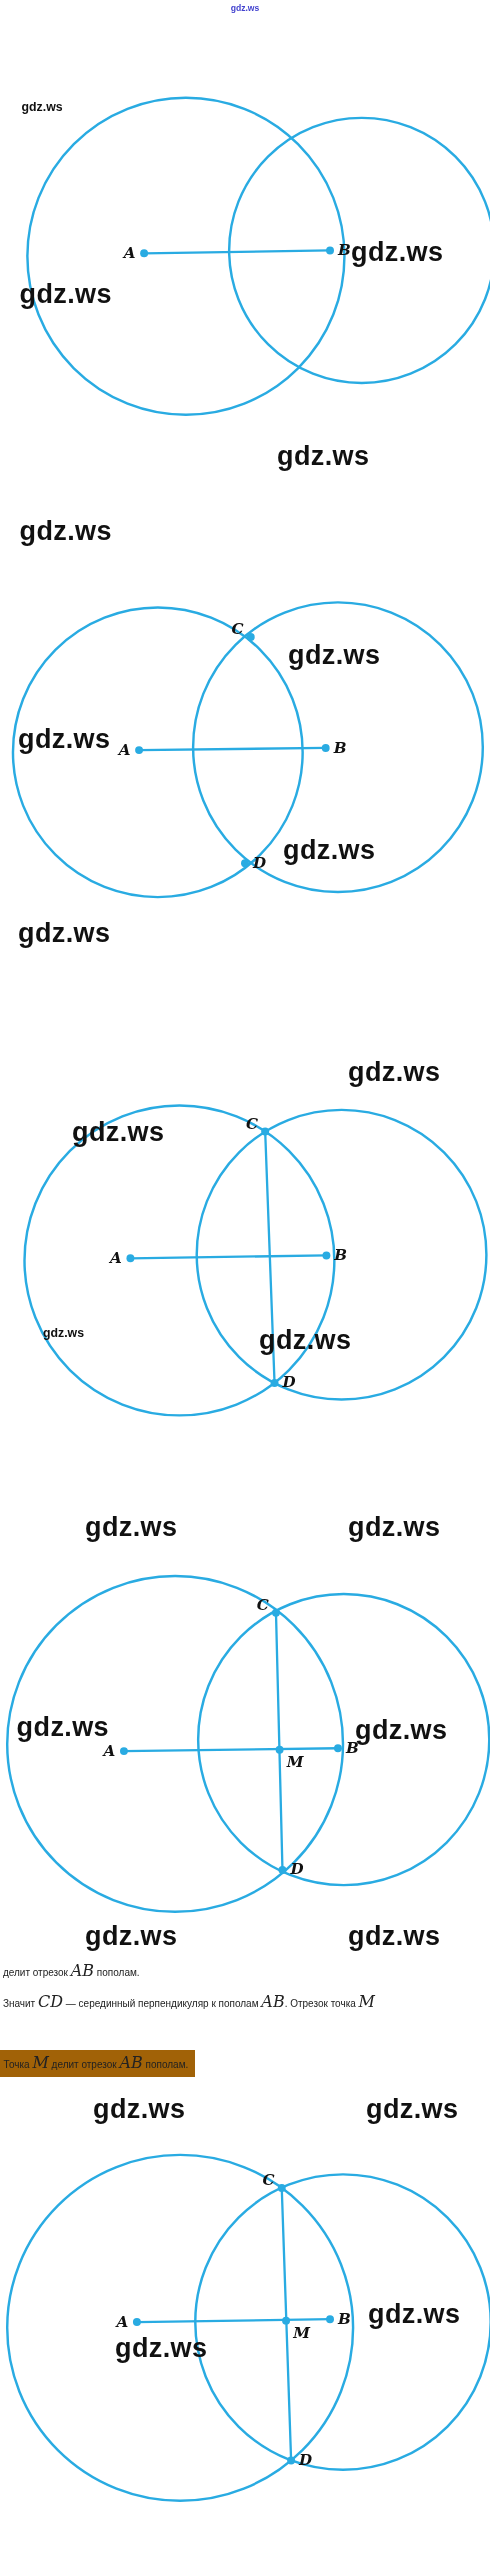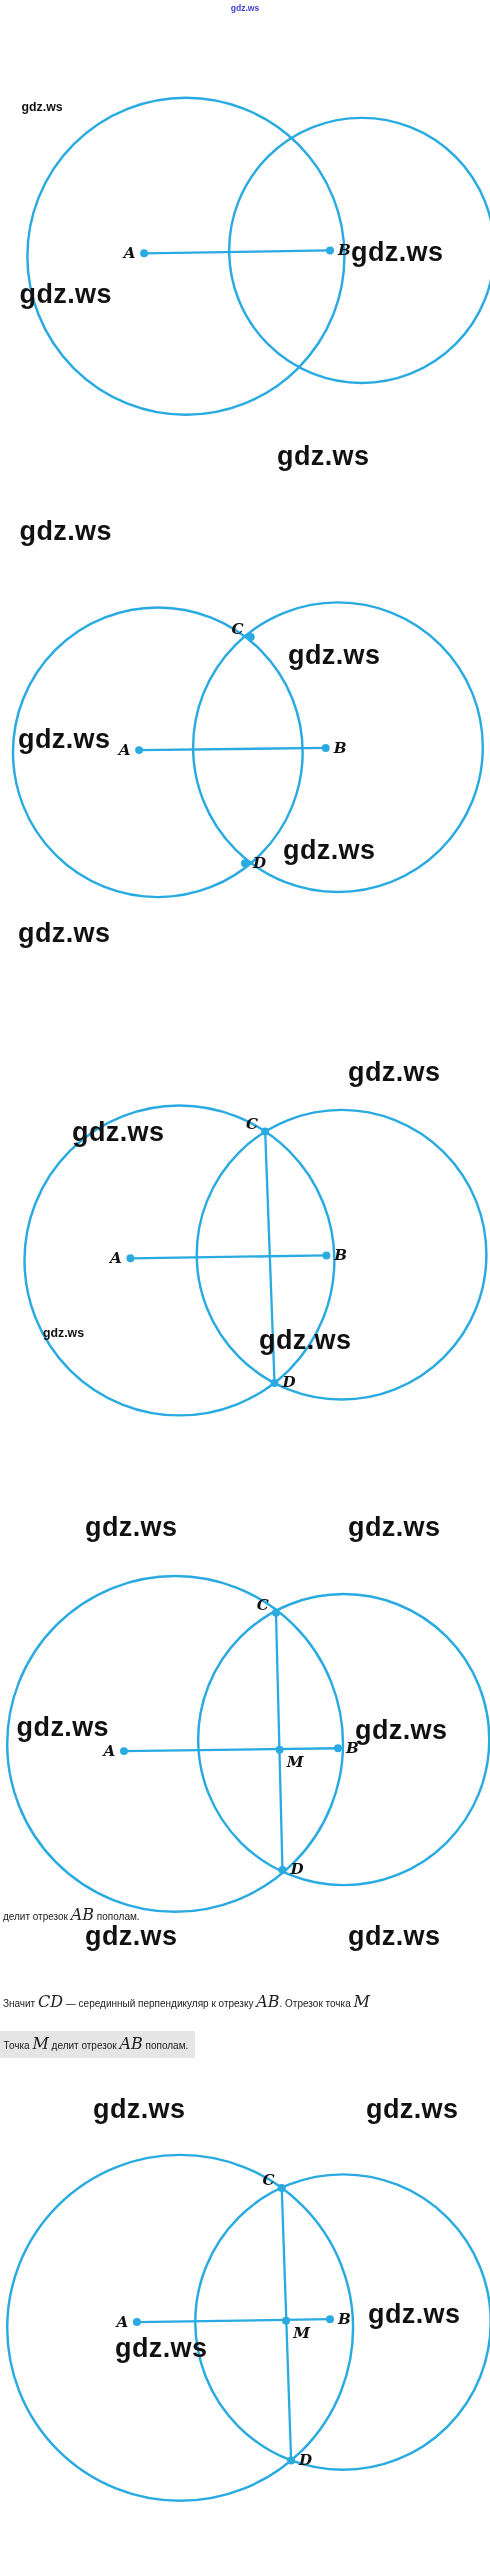--- a/index.html
+++ b/index.html
@@ -49,22 +49,23 @@
     white-space:nowrap;
   }
   .expl .math{
     font-family:"DejaVu Serif", serif;
     font-style:italic;
     font-size:16px;
   }
   .hl-line{ left:0; }
   .hl{
     display:inline-block;
-    background:#e5e5e5;
+    background:#a16207;
     padding:2.2px 6.5px 2.9px 3.6px;
+    margin-top:19px;
   }
 </style>
 </head>
 <body>
 
 <div class="page">
 
   <div class="header-link">gdz.ws</div>
 
   <svg class="fig" style="top:86px;height:375px" viewBox="0 120 680 520">
@@ -136,23 +137,23 @@
     <text class="pl" x="398" y="2452">M</text>
   </svg>
   <div class="wm big" style="left:85px;top:1514px">gdz.ws</div>
   <div class="wm big" style="left:348px;top:1514px">gdz.ws</div>
   <div class="wm big" style="left:16.6px;top:1714px">gdz.ws</div>
   <div class="wm big" style="left:355px;top:1717px">gdz.ws</div>
   <div class="wm big" style="left:85px;top:1923px">gdz.ws</div>
   <div class="wm big" style="left:348px;top:1923px">gdz.ws</div>
 
   <div class="expl" style="top:1991px">
-    <span>Значит </span><span class="math">CD</span><span> — серединный перпендикуляр к отрезку </span><span class="math">AB</span><span>. Отрезок точка </span><span class="math">M</span>
+    <span>Значит </span><span class="math">CD</span><span> — серединный перпендикуляр к пополам </span><span class="math">AB</span><span>. Отрезок точка </span><span class="math">M</span>
   </div>
-  <div class="expl" style="top:1904px">
+  <div class="expl" style="top:1960px">
     <span>делит отрезок </span><span class="math">AB</span><span> пополам.</span>
   </div>
   <div class="expl hl-line" style="top:2031px">
     <span class="hl"><span>Точка </span><span class="math">M</span><span> делит отрезок </span><span class="math">AB</span><span> пополам.</span></span>
   </div>
 
   <svg class="fig" style="top:2133px;height:443px" viewBox="0 2960 680 614">
     <circle class="c" cx="250" cy="3230" r="240"></circle>
     <circle class="c" cx="476" cy="3222" r="205"></circle>
     <line class="l" x1="391" y1="3036" x2="404" y2="3414"></line>

